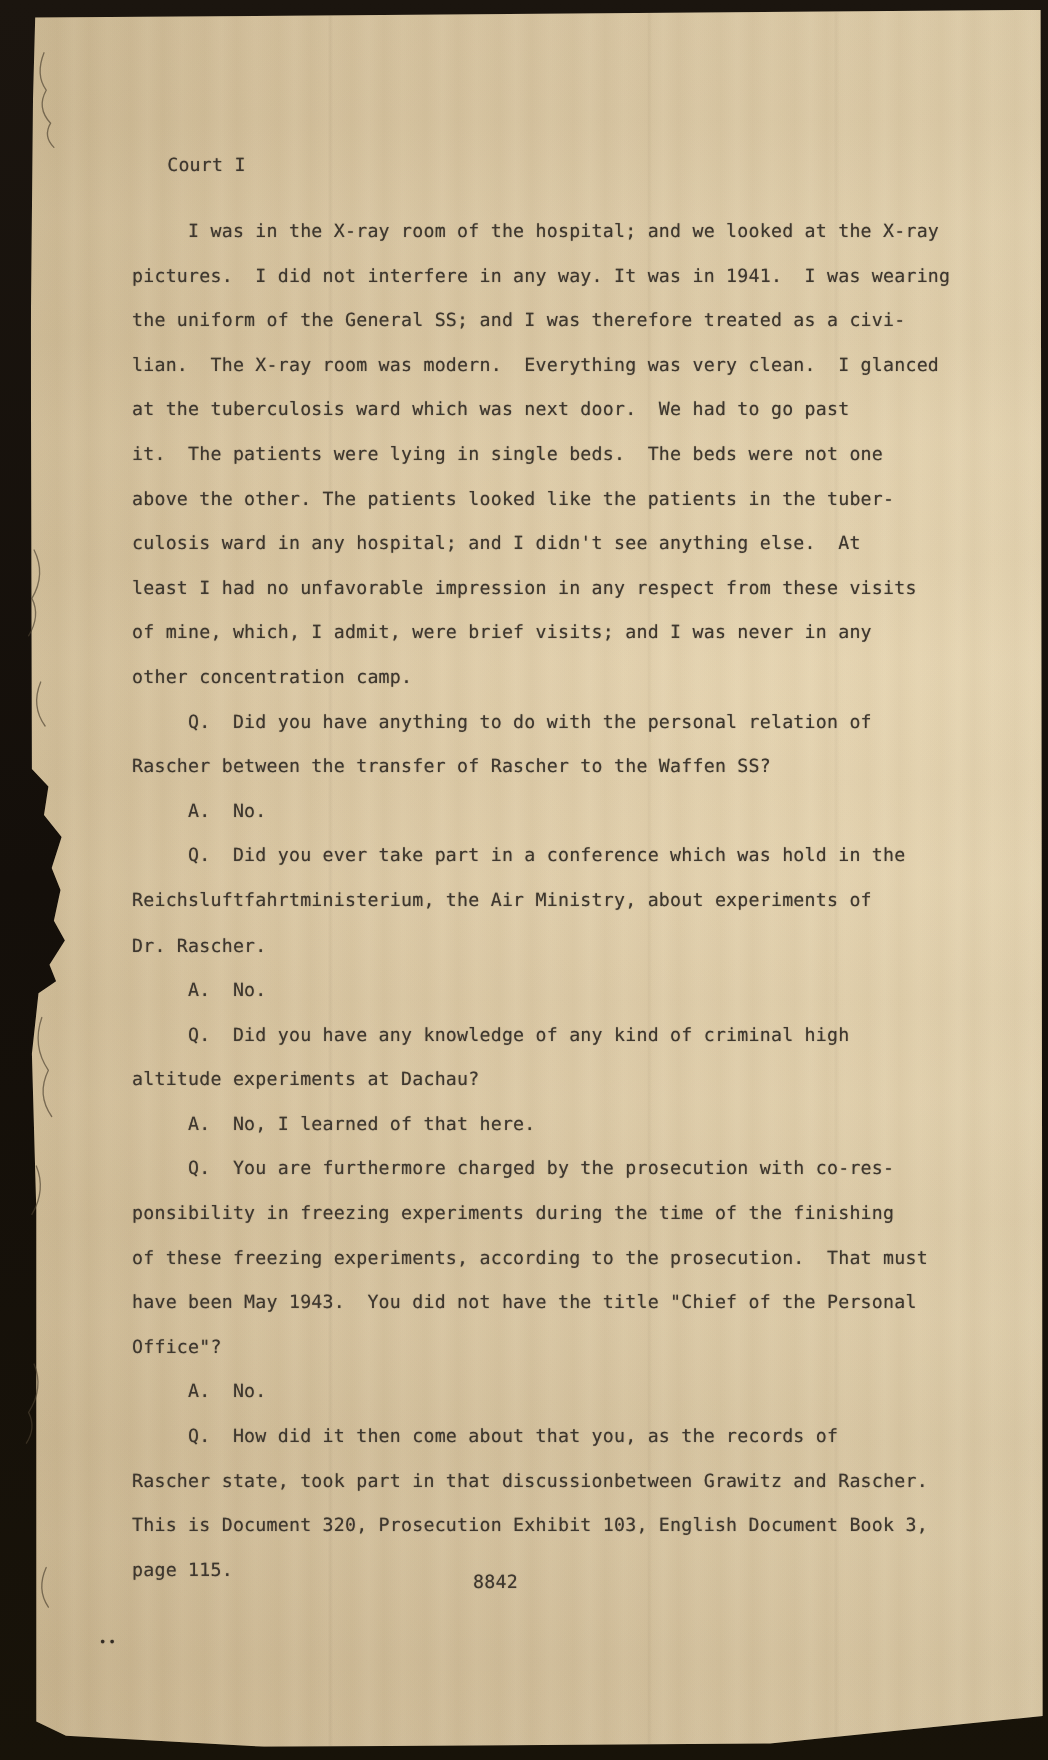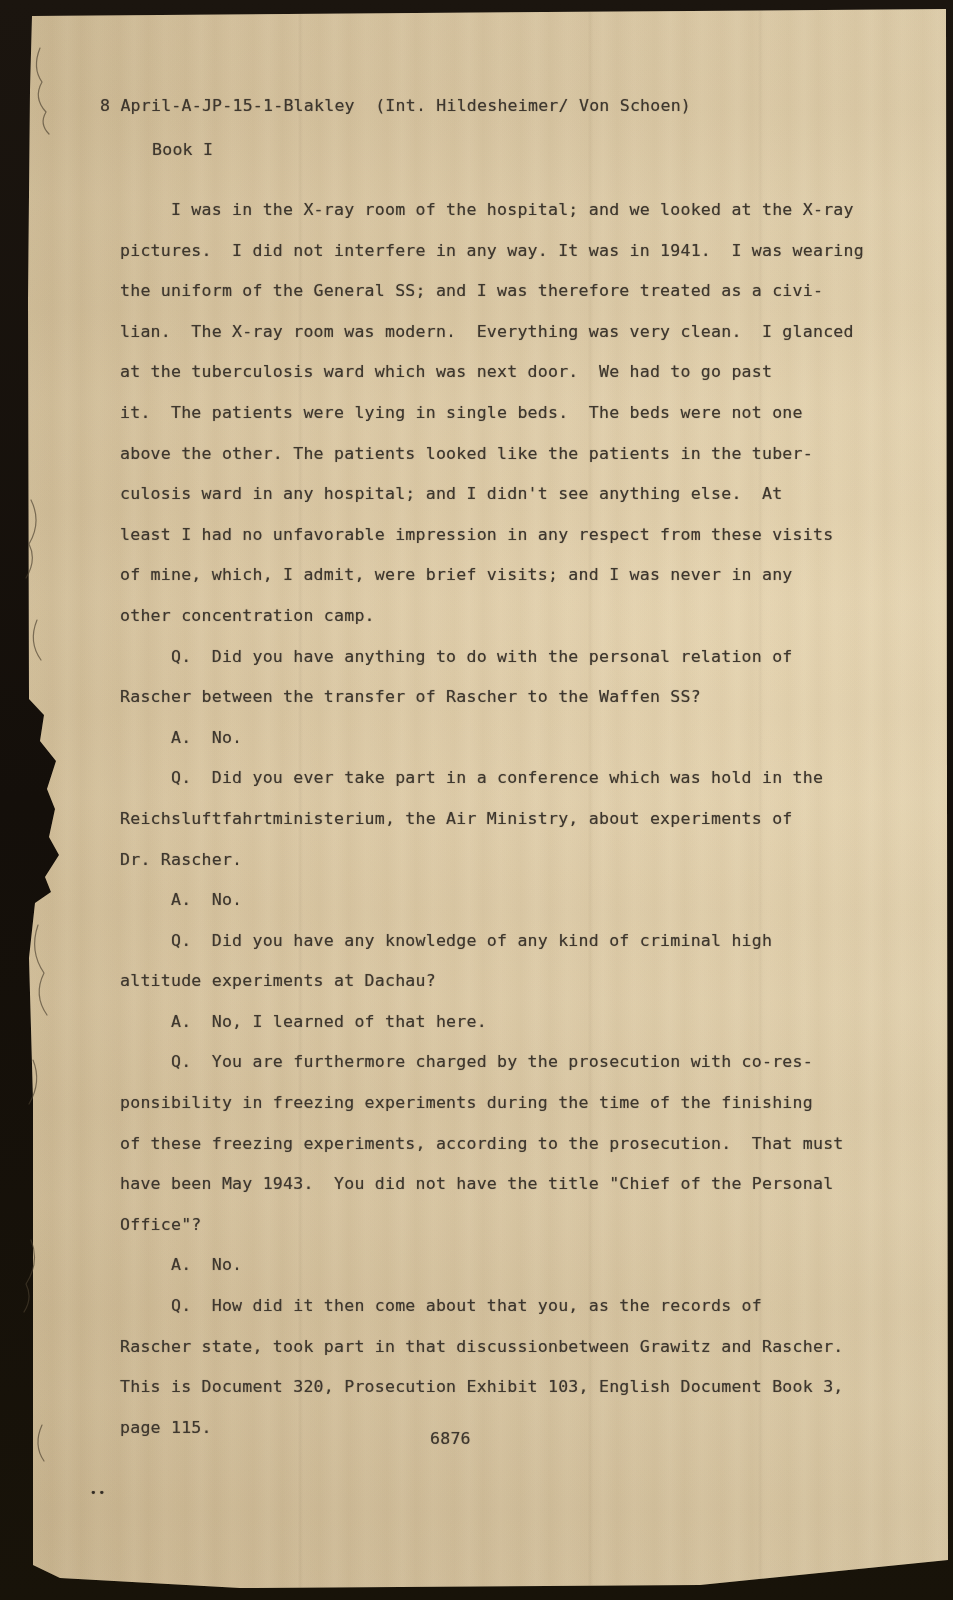--- a/index.html
+++ b/index.html
@@ -108,22 +108,21 @@
       <path d="M40,48 q-8,20 2,34 q-9,16 4,30 q-7,12 3,22"></path>
       <path d="M31,500 q11,22 -2,44 q8,16 -3,34"></path>
       <path d="M37,620 q-9,22 4,40"></path>
       <path d="M38,925 q-9,26 6,48 q-11,22 3,42"></path>
       <path d="M33,1060 q9,22 -4,44"></path>
       <path d="M31,1240 q9,22 -5,44 q7,14 -2,28"></path>
       <path d="M42,1425 q-9,20 2,36"></path>
     </g>
   </svg>
 
-  <div class="ink header-line">8 April-A-JP-15-1-Blakley  (Int. Hildesheimer/ Von Schoen)</div>
 
-  <div class="ink court-line">Book I</div>
+  <div class="ink court-line">Court I</div>
 
   <div class="ink body-text"><div class="tline">     I was in the X-ray room of the hospital; and we looked at the X-ray</div><div class="tline">pictures.  I did not interfere in any way. It was in 1941.  I was wearing</div><div class="tline">the uniform of the General SS; and I was therefore treated as a civi-</div><div class="tline">lian.  The X-ray room was modern.  Everything was very clean.  I glanced</div><div class="tline">at the tuberculosis ward which was next door.  We had to go past</div><div class="tline">it.  The patients were lying in single beds.  The beds were not one</div><div class="tline">above the other. The patients looked like the patients in the tuber-</div><div class="tline">culosis ward in any hospital; and I didn't see anything else.  At</div><div class="tline">least I had no unfavorable impression in any respect from these visits</div><div class="tline">of mine, which, I admit, were brief visits; and I was never in any</div><div class="tline">other concentration camp.</div><div class="tline">     Q.  Did you have anything to do with the personal relation of</div><div class="tline">Rascher between the transfer of Rascher to the Waffen SS?</div><div class="tline">     A.  No.</div><div class="tline">     Q.  Did you ever take part in a conference which was hold in the</div><div class="tline">Reichsluftfahrtministerium, the Air Ministry, about experiments of</div><div class="tline">Dr. Rascher.</div><div class="tline">     A.  No.</div><div class="tline">     Q.  Did you have any knowledge of any kind of criminal high</div><div class="tline">altitude experiments at Dachau?</div><div class="tline">     A.  No, I learned of that here.</div><div class="tline">     Q.  You are furthermore charged by the prosecution with co-res-</div><div class="tline">ponsibility in freezing experiments during the time of the finishing</div><div class="tline">of these freezing experiments, according to the prosecution.  That must</div><div class="tline">have been May 1943.  You did not have the title "Chief of the Personal</div><div class="tline">Office"?</div><div class="tline">     A.  No.</div><div class="tline">     Q.  How did it then come about that you, as the records of</div><div class="tline">Rascher state, took part in that discussionbetween Grawitz and Rascher.</div><div class="tline">This is Document 320, Prosecution Exhibit 103, English Document Book 3,</div><div class="tline">page 115.</div></div>
 
-  <div class="ink page-number">6876</div>
+  <div class="ink page-number">8842</div>
 
   <div class="ink stray-mark">••</div>
 </div>
 
 </body></html>

